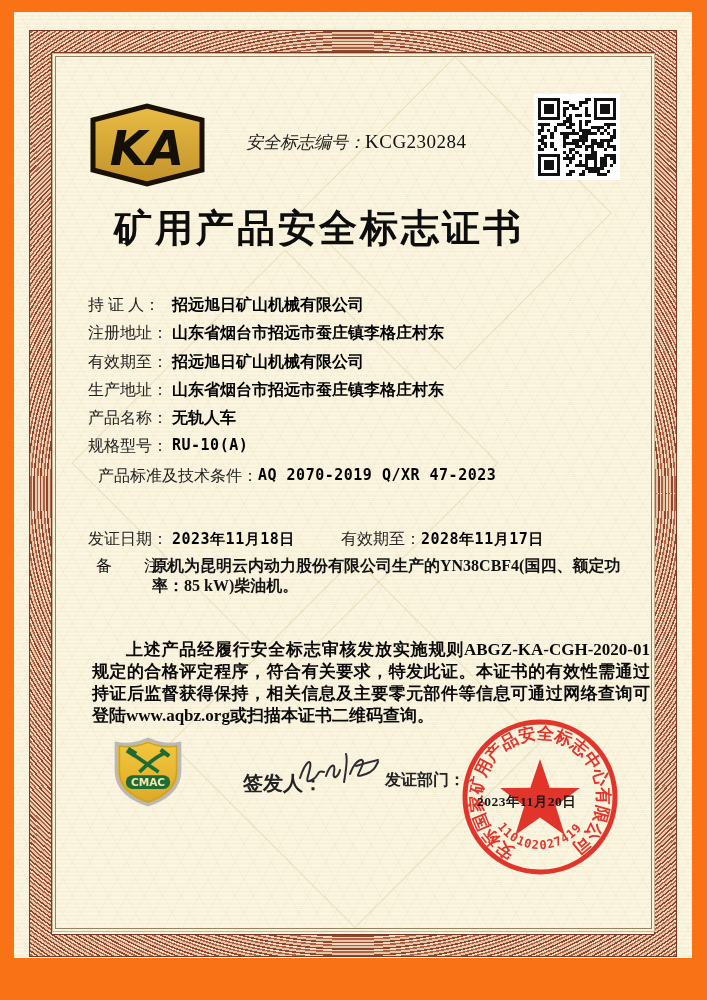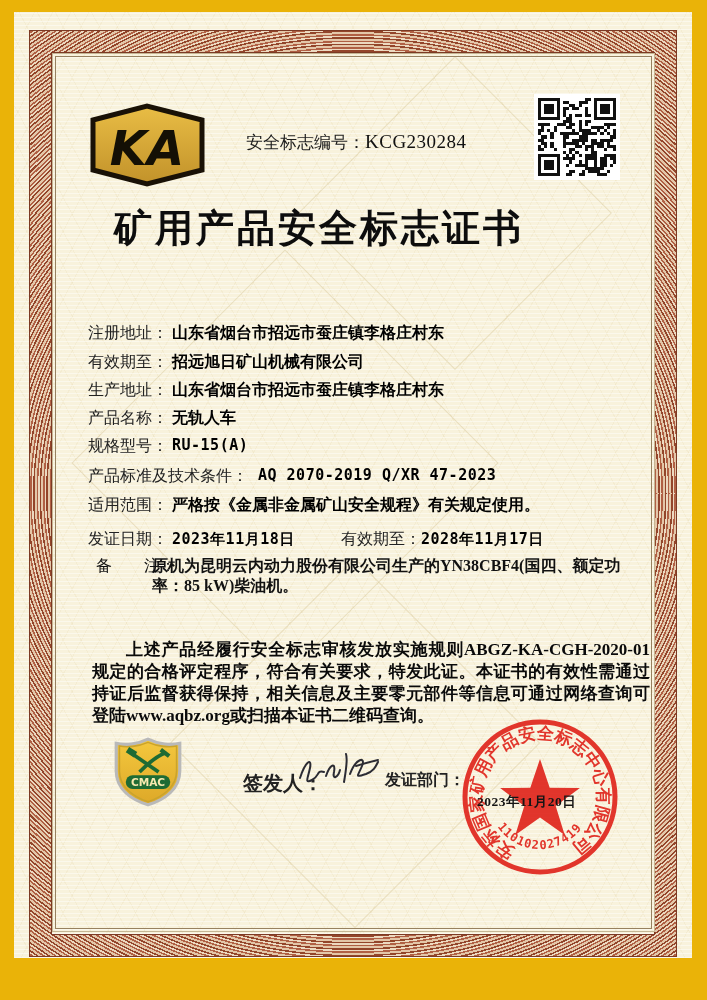--- a/index.html
+++ b/index.html
@@ -1,16 +1,16 @@
 <!DOCTYPE html>
 <html><head>
 <meta charset="utf-8">
 <style>
   html,body{margin:0;padding:0;background:#ffffff;}
-  .stage{position:relative;width:707px;height:1000px;background:#eab308;overflow:hidden;
+  .stage{position:relative;width:707px;height:1000px;background:#f97316;overflow:hidden;
          font-family:"Liberation Serif", serif;}
   
   .page{position:absolute;left:14px;top:12px;width:678px;height:946px;
         background-color:#f8f2dc;
         background-image:
           repeating-linear-gradient(0deg, rgba(255,255,255,.45) 0 1px, rgba(255,255,255,0) 1px 4px),
           repeating-linear-gradient(62deg, rgba(229,214,170,.22) 0 1px, rgba(0,0,0,0) 1px 16px),
           repeating-linear-gradient(-62deg, rgba(229,214,170,.22) 0 1px, rgba(0,0,0,0) 1px 16px);}
   .wm{position:absolute;border:1px solid rgba(208,188,138,.38);transform:rotate(45deg);}
   .wm1{left:120px;top:300px;width:300px;height:300px;}
@@ -19,30 +19,30 @@
   
   .frame{position:absolute;left:30px;top:31px;width:646px;height:925px;box-sizing:border-box;
          border:21px solid #a5563a;
          border-image:repeating-radial-gradient(circle at 50% 50%, #93452a 0 1.5px, #ecd9c0 1.5px 3px, #b06044 3px 4.5px, #e3c7a9 4.5px 6.5px) 21 round;
          box-shadow:0 0 0 1px #7c3a24, inset 0 0 0 1px #7c3a24;}
   .innerline{position:absolute;left:55px;top:56px;width:595px;height:871px;
          border:1px solid #97815f;outline:1px solid #c5b694;outline-offset:2px;}
   
   .ka-logo{position:absolute;left:90px;top:103px;}
   .certno{position:absolute;left:246px;top:131px;white-space:nowrap;}
-  .certno .lab{font-size:17px;color:#1c1c1c;}
+  .certno .lab{font-size:17px;color:#1c1c1c;font-style:italic;}
   .certno .val{font-size:19px;color:#111;font-family:"Liberation Serif",serif;letter-spacing:.5px;}
   .qr{position:absolute;left:534px;top:94px;width:86px;height:86px;background:#fff;padding:4px;box-sizing:border-box;}
   
   .title{position:absolute;left:0;top:203px;width:638px;text-align:center;
          font-size:38px;font-weight:900;color:#0d0d0d;letter-spacing:3px;}
   
   .row{position:absolute;left:88px;width:560px;font-size:16px;color:#111;white-space:nowrap;}
   .row .lbl{display:inline-block;width:84px;color:#222;vertical-align:top;}
-  .row .lbl.wide{width:170px;}
+  .row .lbl.wide{width:170px;text-align:right;}
   .row .val{font-weight:bold;color:#000;}
   .mono{font-family:"DejaVu Sans Mono","Liberation Mono",monospace;font-size:15px;letter-spacing:.5px;}
   .row .val.mid{display:inline-block;width:165px;}
   .row .lbl2{display:inline-block;width:84px;color:#222;text-align:right;}
   .remark-row{position:absolute;left:88px;top:556px;width:562px;font-size:16px;color:#111;}
   .remark-row .lbl{position:absolute;left:0;top:0;width:84px;margin-left:8px;}
   .remark-row .val{display:block;margin-left:64px;font-weight:bold;line-height:20px;white-space:normal;}
   
   .para{position:absolute;left:92px;top:639px;width:558px;font-size:17px;line-height:22px;
         font-weight:bold;color:#0a0a0a;text-align:justify;text-indent:2em;}
@@ -394,40 +394,40 @@
         <rect x="13" y="24" width="1" height="1" fill="#111"></rect>
         <rect x="14" y="24" width="1" height="1" fill="#111"></rect>
         <rect x="19" y="24" width="1" height="1" fill="#111"></rect>
         <rect x="20" y="24" width="1" height="1" fill="#111"></rect>
         <rect x="21" y="24" width="1" height="1" fill="#111"></rect>
       </svg>
   </div>
 
   <div class="title">矿用产品安全标志证书</div>
 
+  <div class="row" style="top:295px">
+    <span class="lbl">持 证 人：</span><span class="val">招远旭日矿山机械有限公司</span>
+  </div>
   <div class="row" style="top:323px">
     <span class="lbl">注册地址：</span><span class="val">山东省烟台市招远市蚕庄镇李格庄村东</span>
   </div>
   <div class="row" style="top:352px">
     <span class="lbl">有效期至：</span><span class="val">招远旭日矿山机械有限公司</span>
   </div>
   <div class="row" style="top:380px">
     <span class="lbl">生产地址：</span><span class="val">山东省烟台市招远市蚕庄镇李格庄村东</span>
   </div>
   <div class="row" style="top:408px">
     <span class="lbl">产品名称：</span><span class="val">无轨人车</span>
   </div>
   <div class="row" style="top:436px">
-    <span class="lbl">规格型号：</span><span class="val mono">RU-15(A)</span>
+    <span class="lbl">规格型号：</span><span class="val mono">RU-10(A)</span>
   </div>
   <div class="row" style="top:466px">
     <span class="lbl wide">产品标准及技术条件：</span><span class="val mono">AQ 2070-2019 Q/XR 47-2023</span>
-  </div>
-  <div class="row" style="top:495px">
-    <span class="lbl">适用范围：</span><span class="val">严格按《金属非金属矿山安全规程》有关规定使用。</span>
   </div>
   <div class="row" style="top:529px">
     <span class="lbl">发证日期：</span><span class="val mid mono">2023年11月18日</span><span class="lbl2">有效期至：</span><span class="val mono">2028年11月17日</span>
   </div>
   <div class="remark-row">
     <span class="lbl">备　　注：</span>
     <span class="val">原机为昆明云内动力股份有限公司生产的YN38CBF4(国四、额定功率：85 kW)柴油机。</span>
   </div>
 
   <div class="para">上述产品经履行安全标志审核发放实施规则ABGZ-KA-CGH-2020-01规定的合格评定程序，符合有关要求，特发此证。本证书的有效性需通过持证后监督获得保持，相关信息及主要零元部件等信息可通过网络查询可登陆www.aqbz.org或扫描本证书二维码查询。</div>

